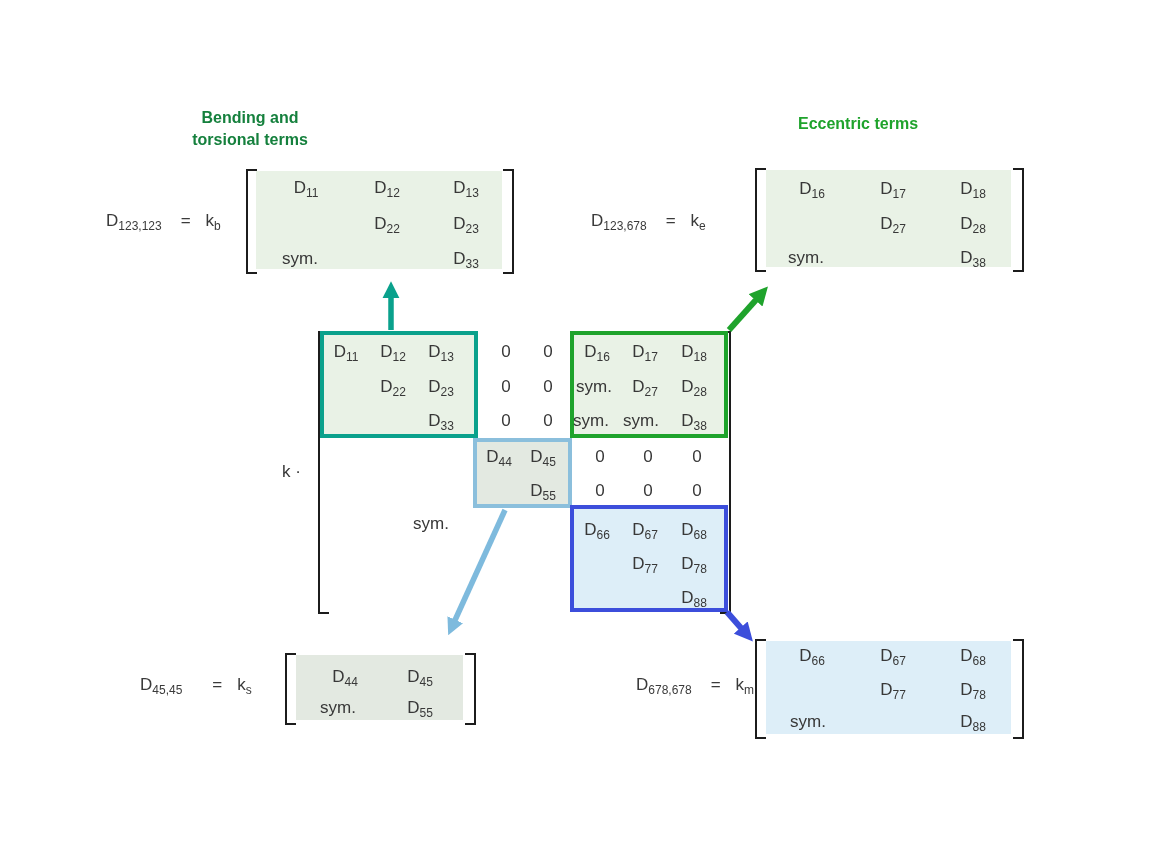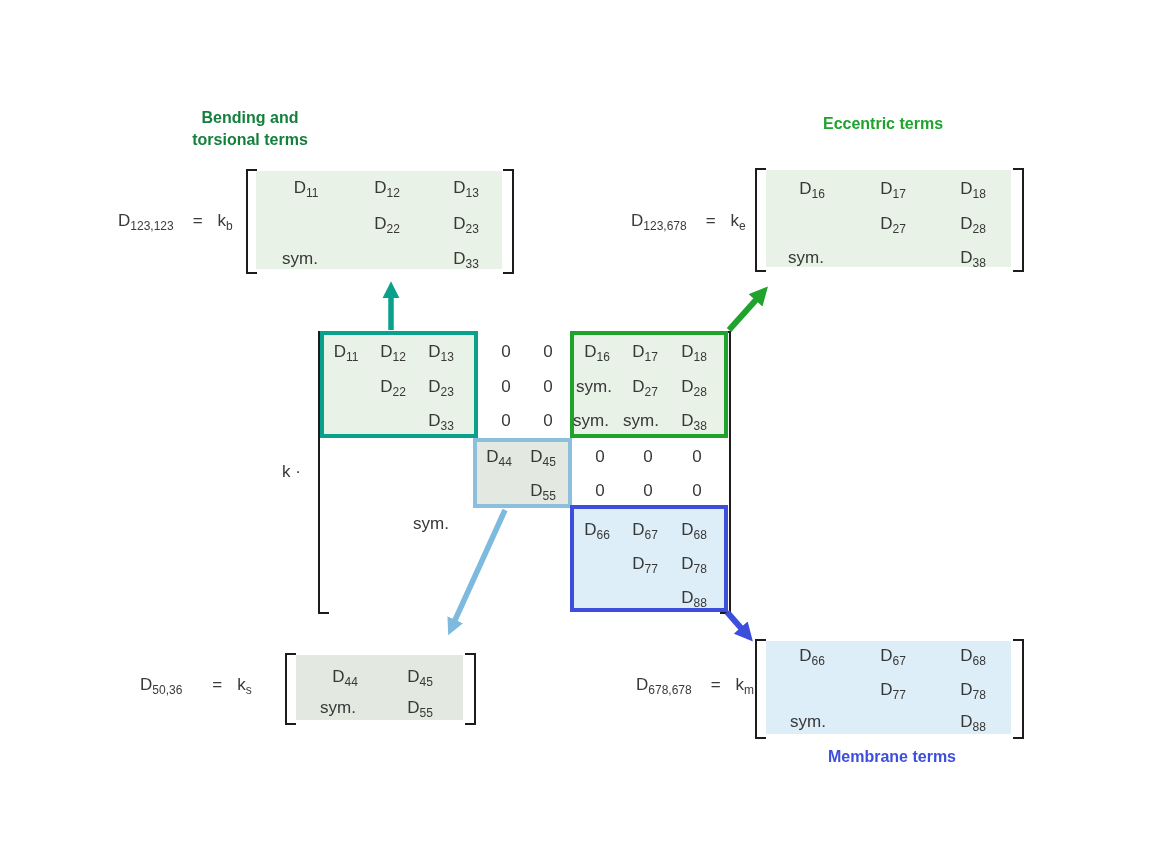--- a/index.html
+++ b/index.html
@@ -34,35 +34,34 @@
   .arrows{position:absolute;left:0;top:0;pointer-events:none;}
   .scalar{position:absolute;font-size:17px;color:#383838;}
 </style>
 </head>
 <body>
 
 <div class="canvas">
 
   <div class="heading teal" style="left:150px;top:107px;width:200px;">Bending and
 torsional terms</div>
-  <div class="heading green" style="left:783px;top:113px;width:200px;">Eccentric terms</div>
-  <div class="heading blue" style="left:792px;top:746px;width:200px;">Membrane terms</div>
+  <div class="heading green" style="left:758px;top:113px;width:200px;">Eccentric terms</div>
 
-  <div class="eq" style="left:118px;top:211px;">
+  <div class="eq" style="left:106px;top:211px;">
     <span class="part">D<sub>123,123</sub></span>
     <span class="part sign">=</span>
     <span class="part">k<sub>b</sub></span>
   </div>
-  <div class="eq" style="left:631px;top:211px;">
+  <div class="eq" style="left:591px;top:211px;">
     <span class="part">D<sub>123,678</sub></span>
     <span class="part sign">=</span>
     <span class="part">k<sub>e</sub></span>
   </div>
   <div class="eq" style="left:140px;top:675px;">
-    <span class="part">D<sub>50,36</sub></span>
+    <span class="part">D<sub>45,45</sub></span>
     <span class="part sign" style="margin:0 15px 0 30px;">=</span>
     <span class="part">k<sub>s</sub></span>
   </div>
   <div class="eq" style="left:636px;top:675px;">
     <span class="part">D<sub>678,678</sub></span>
     <span class="part sign">=</span>
     <span class="part">k<sub>m</sub></span>
   </div>
   <div class="scalar" style="left:282px;top:462px;">k ·</div>
 

